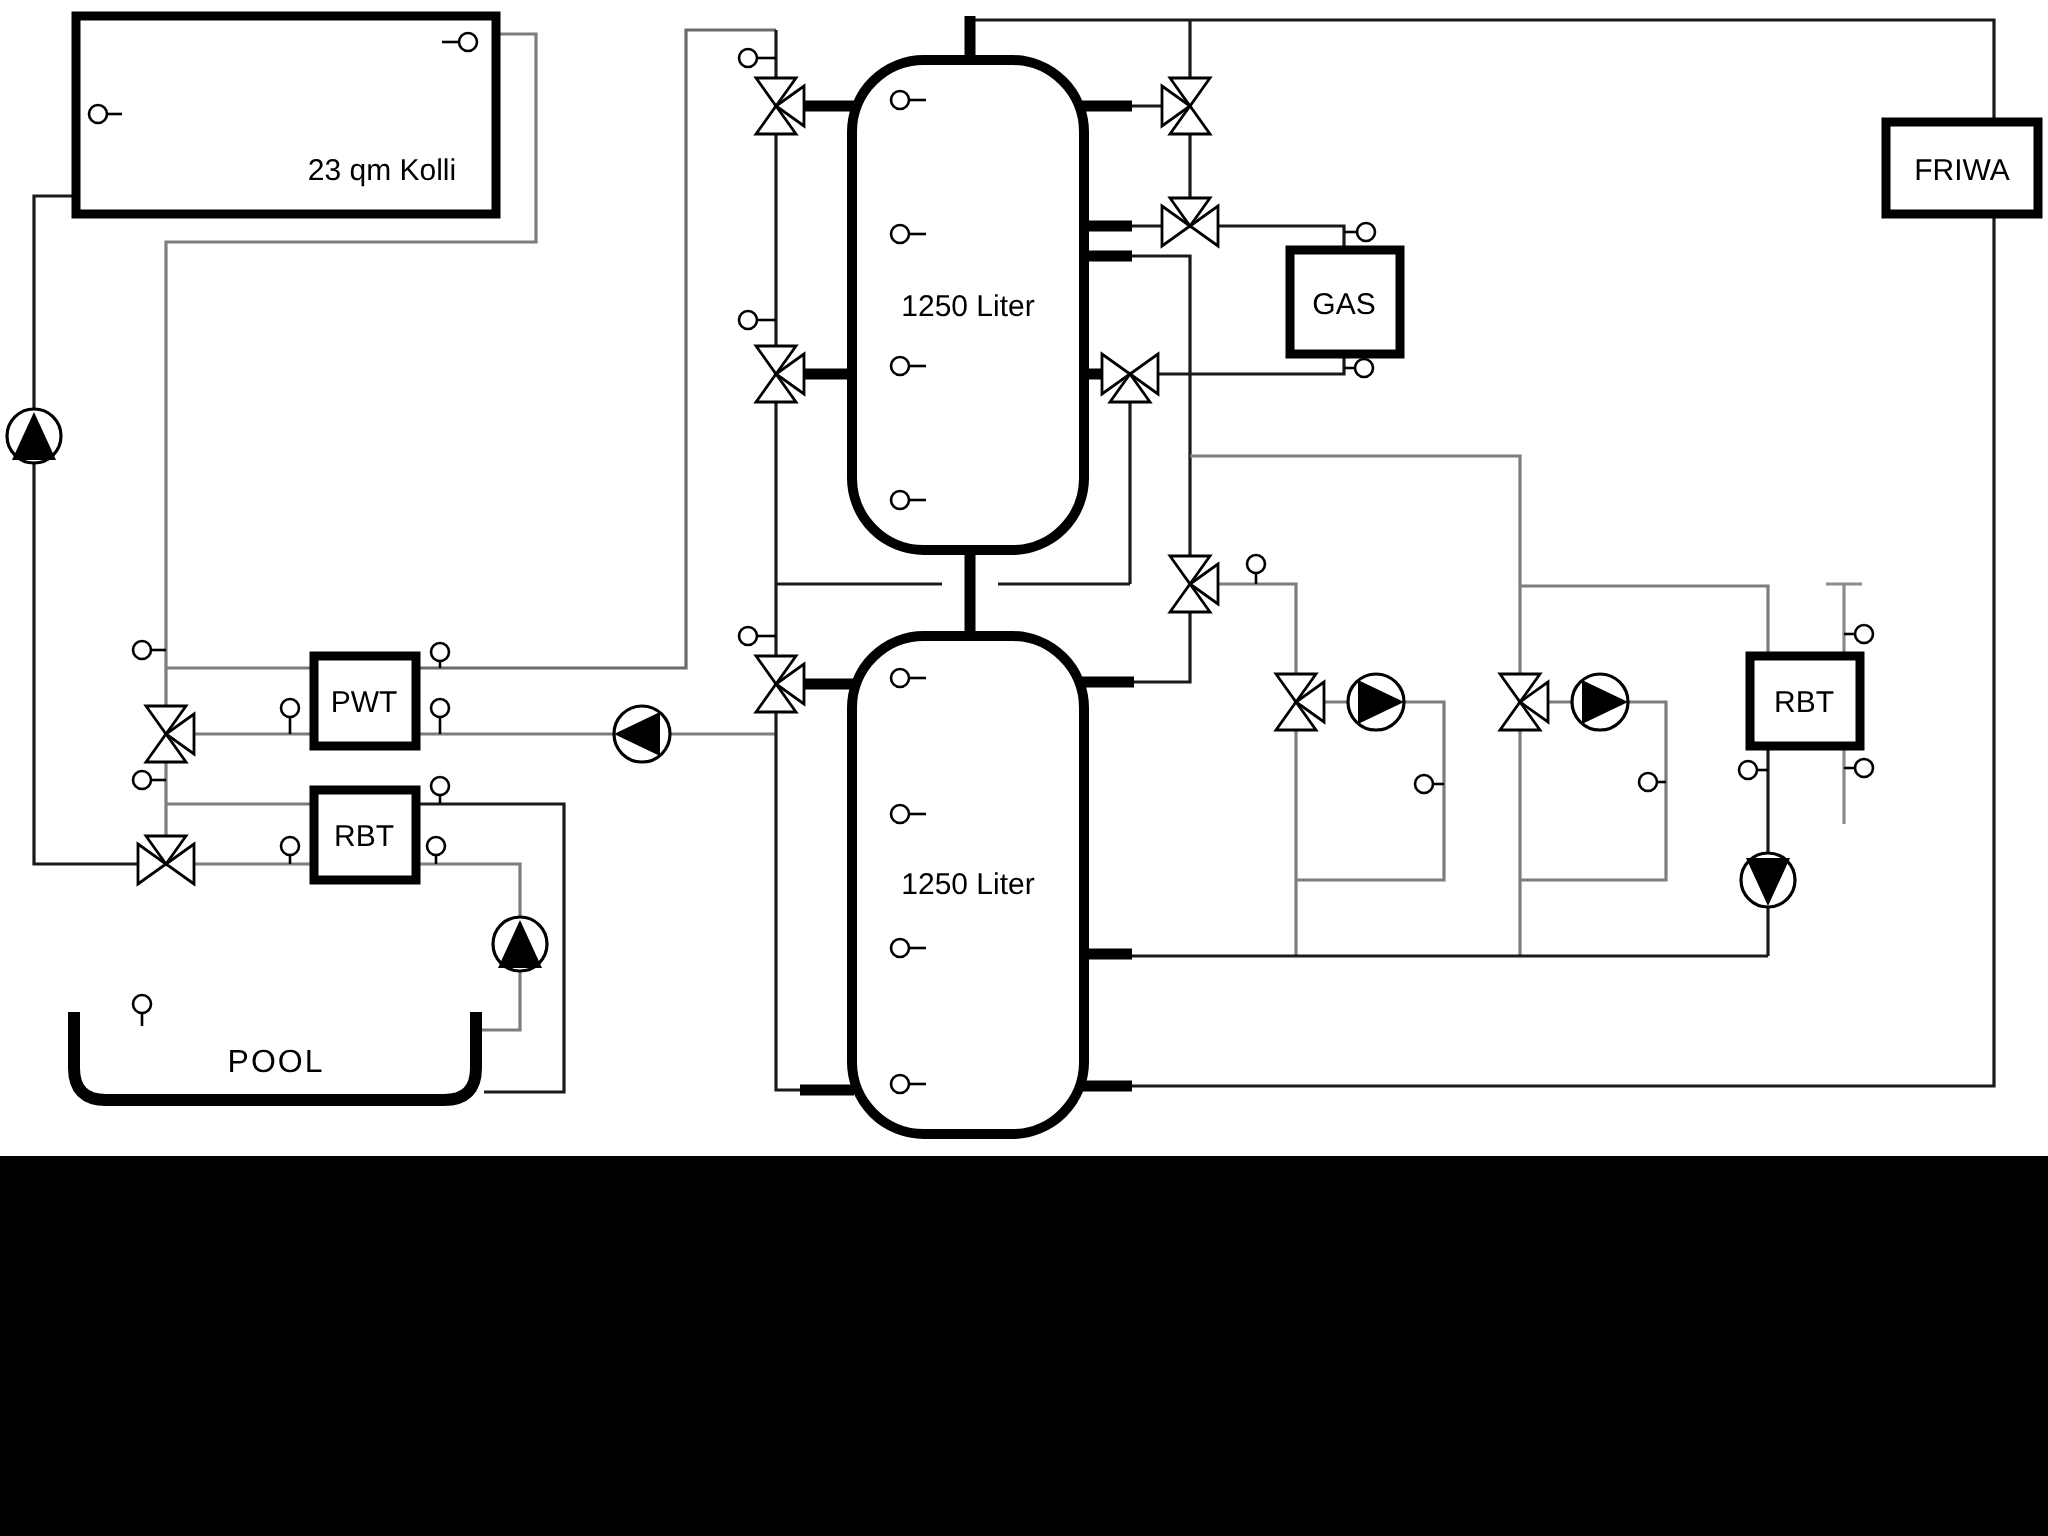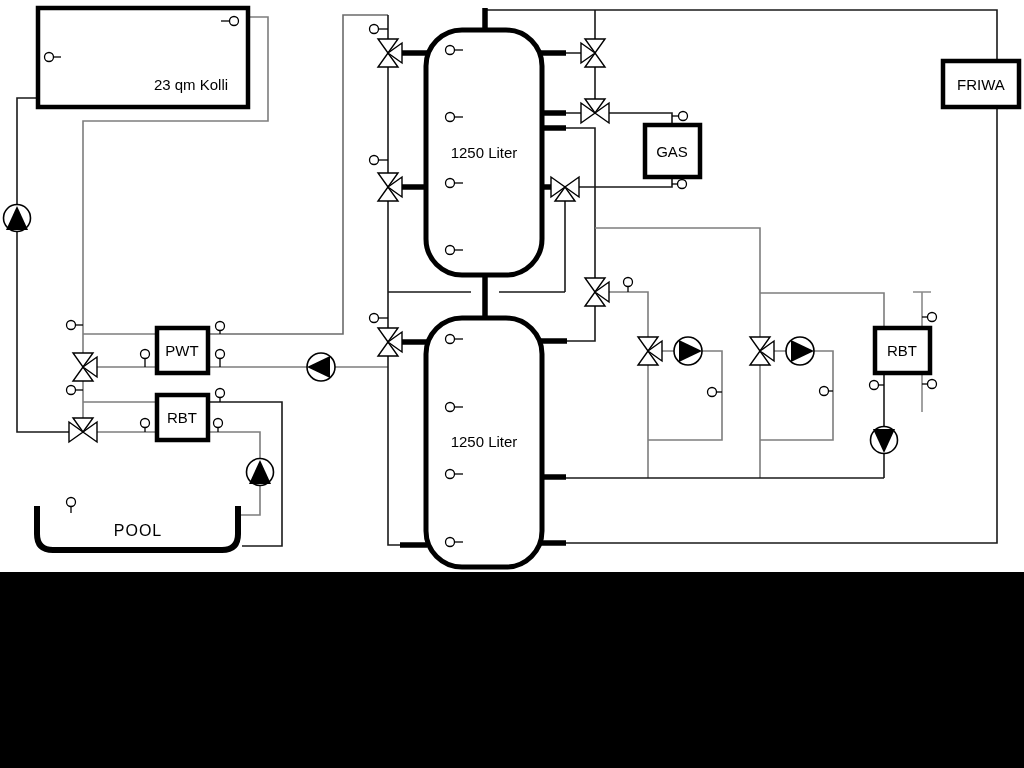--- a/index.html
+++ b/index.html
@@ -1,16 +1,16 @@
 <!DOCTYPE html>
 <html><head>
 <meta charset="utf-8">
 <style>
   html,body{margin:0;padding:0;background:#000;}
-  .stage{position:relative;width:1024px;height:572px;background:#000;overflow:hidden;
+  .stage{position:relative;width:1024px;height:768px;background:#000;overflow:hidden;
          font-family:"Liberation Sans", sans-serif;}
   svg{display:block;}
   text{font-family:"Liberation Sans", sans-serif;fill:#000;}
   .lbl{font-size:15px;}
   .lbl-pool{font-size:16px;letter-spacing:1px;}
 </style>
 </head>
 <body>
 
 <div class="stage">

